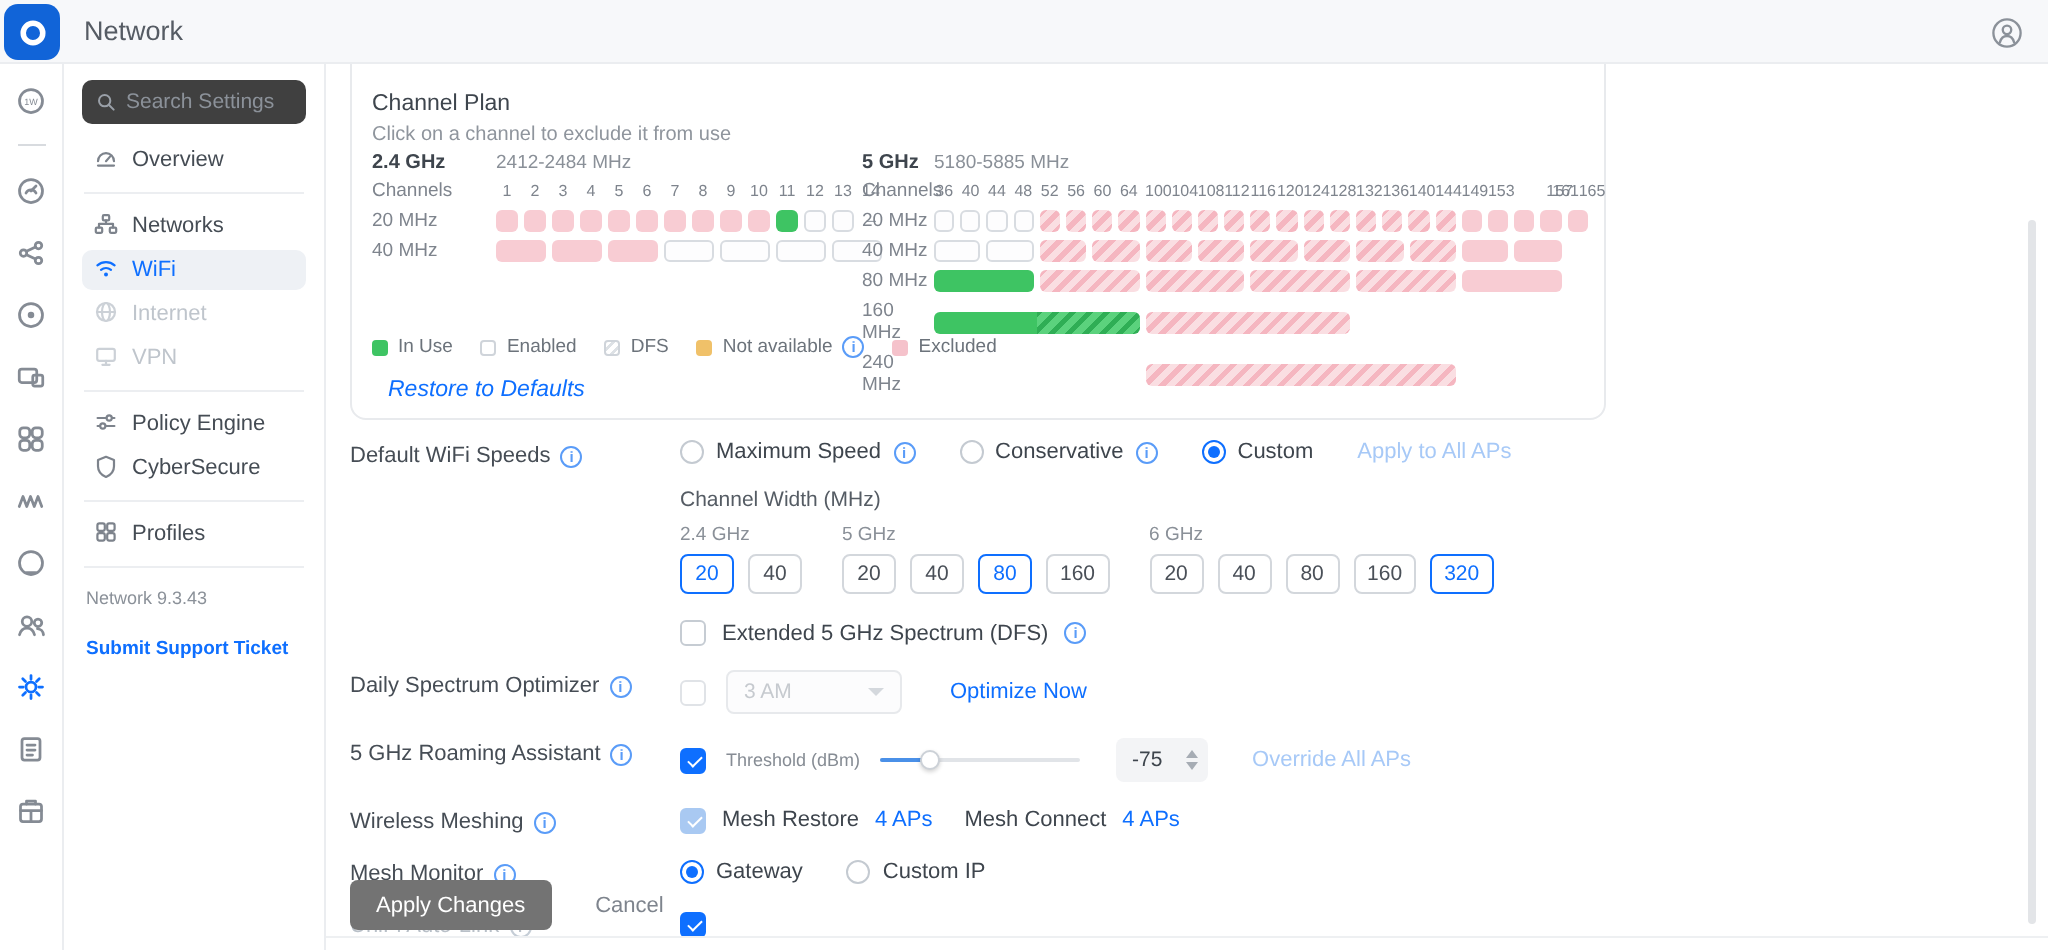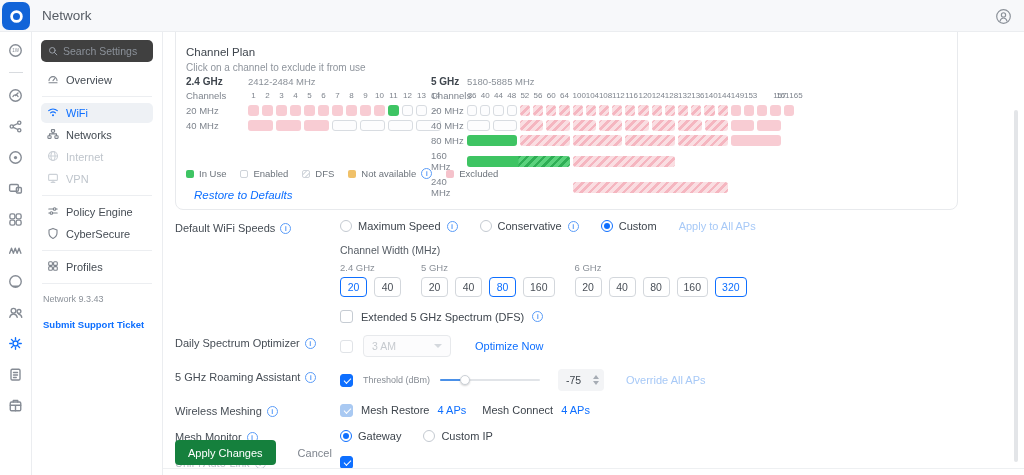--- a/index.html
+++ b/index.html
@@ -32,21 +32,21 @@
   .nav-item.disabled { color:#bfc5cc; cursor:default; }
   .nav-item.disabled svg { color:#ccd1d7; }
   .nav-divider { height:1px; background:#eceef1; margin:6px 1px; }
   .side-version { font-size:9px; color:#8b9199; margin:10px 2px 15px 2px; }
   .side-support { font-size:9.5px; color:#0e6fff; font-weight:bold; margin:9px 2px 0 2px; cursor:pointer; }
 
   
   .main { position:absolute; left:163px; top:32px; right:0; bottom:0; overflow:hidden; background:#fff; }
 
   
-  .card { position:absolute; left:12px; top:-9px; width:783px; height:187px; border:1px solid #e8eaed; border-radius:8px; background:#fff; }
+  .card { position:absolute; left:12px; top:-9px; width:628px; height:187px; border:1px solid #e8eaed; border-radius:8px; background:#fff; }
   .card-title { position:absolute; left:10px; top:22px; font-size:11.5px; color:#3e454d; font-weight:500; }
   .card-sub { position:absolute; left:10px; top:38px; font-size:10px; color:#8f959d; }
   .band { position:absolute; top:52px; }
   .band-24 { left:10px; }
   .band-5  { left:255px; }
   .band-head { display:flex; margin-bottom:3px; }
   .band-name { font-size:10px; font-weight:bold; color:#3e454d; }
   .band-range { font-size:9.5px; color:#8a9098; }
   .crow { display:flex; align-items:center; gap:3px; margin-bottom:4px; }
   .rlabel { font-size:9.5px; color:#7e848d; flex:0 0 auto; }
@@ -111,21 +111,21 @@
   .num-input { width:46px; height:22px; background:#f3f4f6; border-radius:4px; display:flex; align-items:center; padding:0 5px 0 8px; gap:4px; cursor:text; }
   .num-val { font-size:10.5px; color:#3e454d; flex:1; }
   .stepper { display:flex; flex-direction:column; gap:2px; align-items:center; cursor:pointer; }
   .st-up { width:0; height:0; border-left:3.5px solid transparent; border-right:3.5px solid transparent; border-bottom:4px solid #a6acb4; }
   .st-dn { width:0; height:0; border-left:3.5px solid transparent; border-right:3.5px solid transparent; border-top:4px solid #a6acb4; }
 
   .mesh-text { font-size:11px; color:#3e454d; }
   .link-inline { font-size:11px; color:#0e6fff; cursor:pointer; }
 
   .footer { position:absolute; left:12px; bottom:10px; display:flex; align-items:center; gap:22px; }
-  .btn-primary { height:25px; padding:0 13px; background:#15803d; color:#fff; font-size:11px; font-weight:500; border:none; border-radius:4px; display:flex; align-items:center; cursor:pointer; font-family:inherit; }
+  .btn-primary { height:25px; padding:0 13px; background:#737373; color:#fff; font-size:11px; font-weight:500; border:none; border-radius:4px; display:flex; align-items:center; cursor:pointer; font-family:inherit; }
   .btn-plain { font-size:11px; color:#7e848d; background:none; border:none; cursor:pointer; font-family:inherit; }
 
   .scroll-thumb { position:absolute; right:6px; top:78px; width:4px; height:352px; border-radius:2px; background:#e3e5e8; cursor:pointer; }
   .bottom-line { position:absolute; left:0; right:0; bottom:6px; height:1px; background:#eef0f2; }
 </style>
 </head>
 <body>
 
 <div class="app">
 
@@ -238,36 +238,36 @@
     <div id="side-nav">
         <div class="nav-item">
           <span><svg viewBox="0 0 12 12" fill="none" stroke="currentColor" stroke-width="1.1" stroke-linecap="round" stroke-linejoin="round">
               <path d="M2 7.6a4 4 0 0 1 8 0"></path>
               <path d="M6 7.6 8.1 5.2"></path>
               <path d="M2 9.8h8"></path>
             </svg></span>
           <span>Overview</span>
         </div>
         <div class="nav-divider"></div>
-        <div class="nav-item active">
-          <span><svg viewBox="0 0 12 12" fill="none" stroke="currentColor" stroke-width="1.1" stroke-linecap="round" stroke-linejoin="round">
-              <path d="M1.7 4.7a6.6 6.6 0 0 1 8.6 0"></path>
-              <path d="M3.5 6.9a4.1 4.1 0 0 1 5 0"></path>
-              <circle cx="6" cy="9.2" r="1" fill="currentColor" stroke="none"></circle>
-            </svg></span>
-          <span>WiFi</span>
-        </div>
         <div class="nav-item">
           <span><svg viewBox="0 0 12 12" fill="none" stroke="currentColor" stroke-width="1.1" stroke-linecap="round" stroke-linejoin="round">
               <rect x="4.4" y="1.6" width="3.2" height="2.6" rx="0.6"></rect>
               <rect x="0.9" y="7.8" width="3.2" height="2.6" rx="0.6"></rect>
               <rect x="7.9" y="7.8" width="3.2" height="2.6" rx="0.6"></rect>
               <path d="M6 4.2v1.7M2.5 7.8V5.9h7v1.9"></path>
             </svg></span>
           <span>Networks</span>
+        </div>
+        <div class="nav-item active">
+          <span><svg viewBox="0 0 12 12" fill="none" stroke="currentColor" stroke-width="1.1" stroke-linecap="round" stroke-linejoin="round">
+              <path d="M1.7 4.7a6.6 6.6 0 0 1 8.6 0"></path>
+              <path d="M3.5 6.9a4.1 4.1 0 0 1 5 0"></path>
+              <circle cx="6" cy="9.2" r="1" fill="currentColor" stroke="none"></circle>
+            </svg></span>
+          <span>WiFi</span>
         </div>
         <div class="nav-item disabled">
           <span><svg viewBox="0 0 12 12" fill="none" stroke="currentColor" stroke-width="1.1" stroke-linecap="round" stroke-linejoin="round">
               <circle cx="6" cy="6" r="4.5"></circle>
               <ellipse cx="6" cy="6" rx="2" ry="4.5"></ellipse>
               <path d="M1.5 6h9"></path>
             </svg></span>
           <span>Internet</span>
         </div>
         <div class="nav-item disabled">

